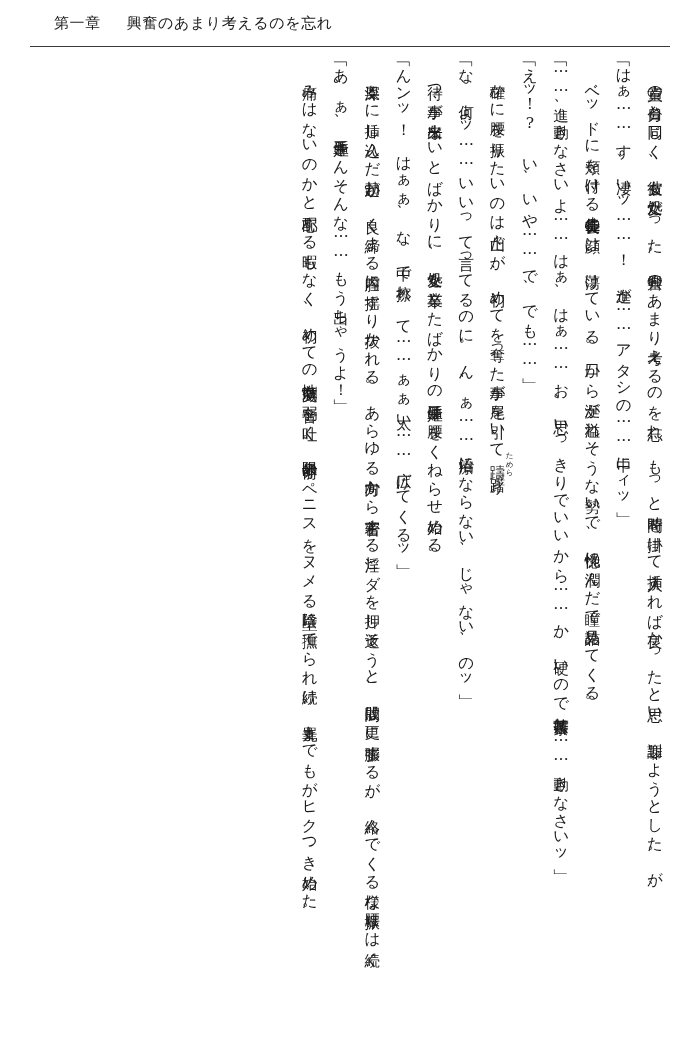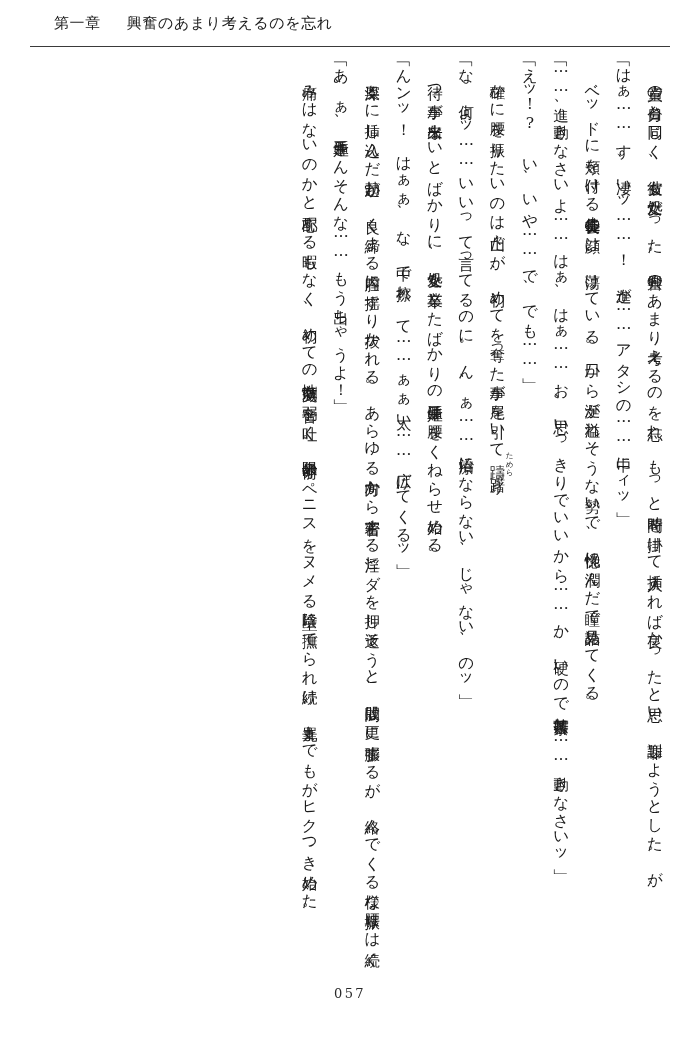--- a/index.html
+++ b/index.html
@@ -15,21 +15,21 @@
     overflow: hidden;
     position: relative;
   }
   .page {
     position: absolute;
     left: 0;
     top: 0;
     width: 700px;
     height: 1050px;
     box-sizing: border-box;
-    padding: 14px 30px 44px 30px;
+    padding: 14px 30px 20px 30px;
     display: flex;
     flex-direction: column;
   }
   .header {
     height: 30px;
     flex: 0 0 auto;
     display: flex;
     align-items: flex-start;
     justify-content: flex-start;
     padding-left: 24px;
@@ -115,17 +115,14 @@
       <p class="ind">確かに腰を振りたいのは山々だが、初めてを奪った事が尾を引いて<ruby><span>躊躇</span><rt>ためら</rt></ruby>う。</p>
       <p>「な、何よッ……いいって言ってるのに。ん、ぁ……治療にならない、じゃない、のッ」</p>
       <p class="ind">待つ事が出来ないとばかりに、処女を卒業したばかりの千亜姫は腰をくねらせ始める。</p>
       <p>「んンッ！　はぁぁ、な、中で擦れ、て……ぁぁ太い……広げてくるッ」</p>
       <p class="ind">奥深くに挿し込んだ勃起が、良く締まる膣内に揺すり抜かれる。あらゆる方向から密着する淫ヒダを押し返そうと、股間は更に膨張するが、絡んでくる様な腰振りは続く。</p>
       <p>「あ、ぁ、千亜姫さんそんな……もう出ちゃうよ！」</p>
       <p class="ind">痛みはないのかと心配する暇もなく、初めての性交刺激に弱音を吐く。限界寸前のペニスをヌメる陰壁に撫でられ続け、睾丸までもがヒクつき始めた。</p>
     </div>
   </div>
 
-  <div class="footer">
-    <span>057</span>
-  </div>
 
 </div>
 
 </body></html>

